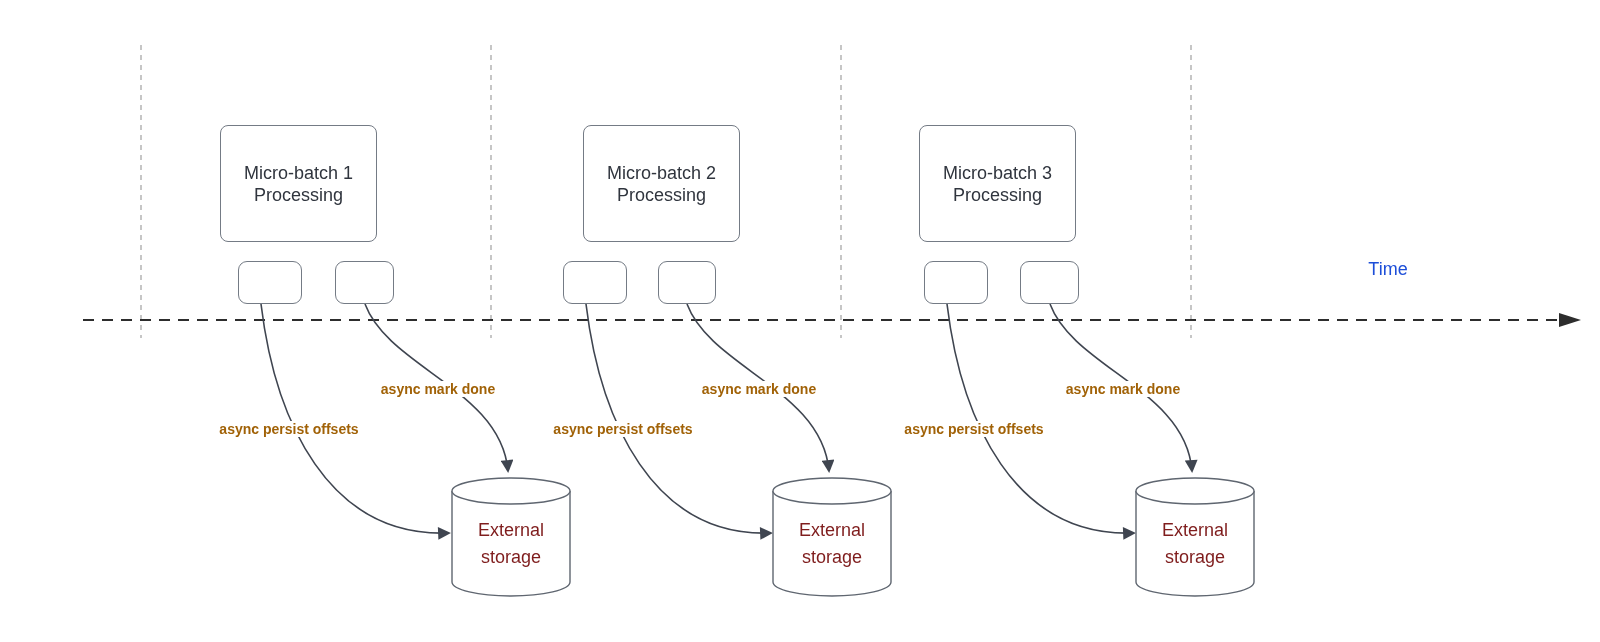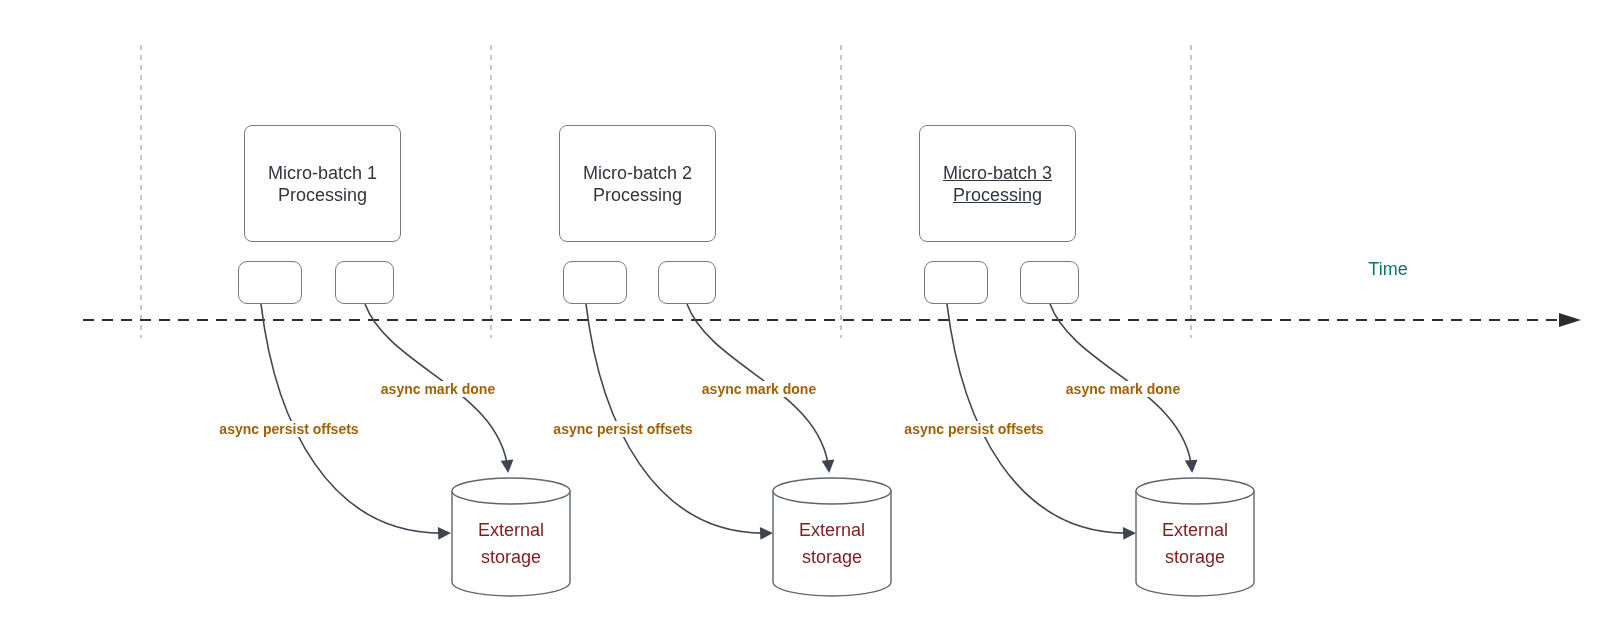--- a/index.html
+++ b/index.html
@@ -28,21 +28,21 @@
     position:absolute;transform:translateX(-50%);
     white-space:nowrap;background:#ffffff;padding:0 3px;
     font-size:14px;font-weight:bold;color:#a16207;
   }
   .storagelabel{
     position:absolute;top:517px;width:120px;text-align:center;
     font-size:18px;line-height:27px;color:#7f1d1d;
   }
   .timelabel{
     position:absolute;left:1348px;top:259px;width:80px;text-align:center;
-    font-size:18px;color:#0f766e;
+    font-size:18px;color:#1d4ed8;
   }
 </style>
 </head>
 <body>
 
 <div class="canvas">
 
   <svg class="layer" width="1600" height="642" viewBox="0 0 1600 642">
     <defs>
       <marker id="arw" viewBox="0 0 10 10" refX="8.5" refY="5" markerWidth="9" markerHeight="8" orient="auto-start-reverse">
@@ -78,47 +78,47 @@
         <path d="M 773 491 L 773 582 A 59 14 0 0 0 891 582 L 891 491"></path>
         <ellipse cx="832" cy="491" rx="59" ry="13"></ellipse>
       </g>
       <g>
         <path d="M 1136 491 L 1136 582 A 59 14 0 0 0 1254 582 L 1254 491"></path>
         <ellipse cx="1195" cy="491" rx="59" ry="13"></ellipse>
       </g>
     </g>
   </svg>
 
-  <div class="bigbox" style="left:244px;">
+  <div class="bigbox" style="left:220px;">
     <span>Micro-batch 1</span>
     <span>Processing</span>
   </div>
   <div class="smallbox" style="left:238px;width:64px;"></div>
   <div class="smallbox" style="left:335px;width:59px;"></div>
   <div class="arrowlabel" style="left:289px;top:421px;">async persist offsets</div>
   <div class="arrowlabel" style="left:438px;top:381px;">async mark done</div>
   <div class="storagelabel" style="left:451px;">
     <div>External</div>
     <div>storage</div>
   </div>
 
-  <div class="bigbox" style="left:559px;">
+  <div class="bigbox" style="left:583px;">
     <span>Micro-batch 2</span>
     <span>Processing</span>
   </div>
   <div class="smallbox" style="left:563px;width:64px;"></div>
   <div class="smallbox" style="left:658px;width:58px;"></div>
   <div class="arrowlabel" style="left:623px;top:421px;">async persist offsets</div>
   <div class="arrowlabel" style="left:759px;top:381px;">async mark done</div>
   <div class="storagelabel" style="left:772px;">
     <div>External</div>
     <div>storage</div>
   </div>
 
-  <div class="bigbox" style="left:919px;text-decoration:underline;">
+  <div class="bigbox" style="left:919px;">
     <span>Micro-batch 3</span>
     <span>Processing</span>
   </div>
   <div class="smallbox" style="left:924px;width:64px;"></div>
   <div class="smallbox" style="left:1020px;width:59px;"></div>
   <div class="arrowlabel" style="left:974px;top:421px;">async persist offsets</div>
   <div class="arrowlabel" style="left:1123px;top:381px;">async mark done</div>
   <div class="storagelabel" style="left:1135px;">
     <div>External</div>
     <div>storage</div>

